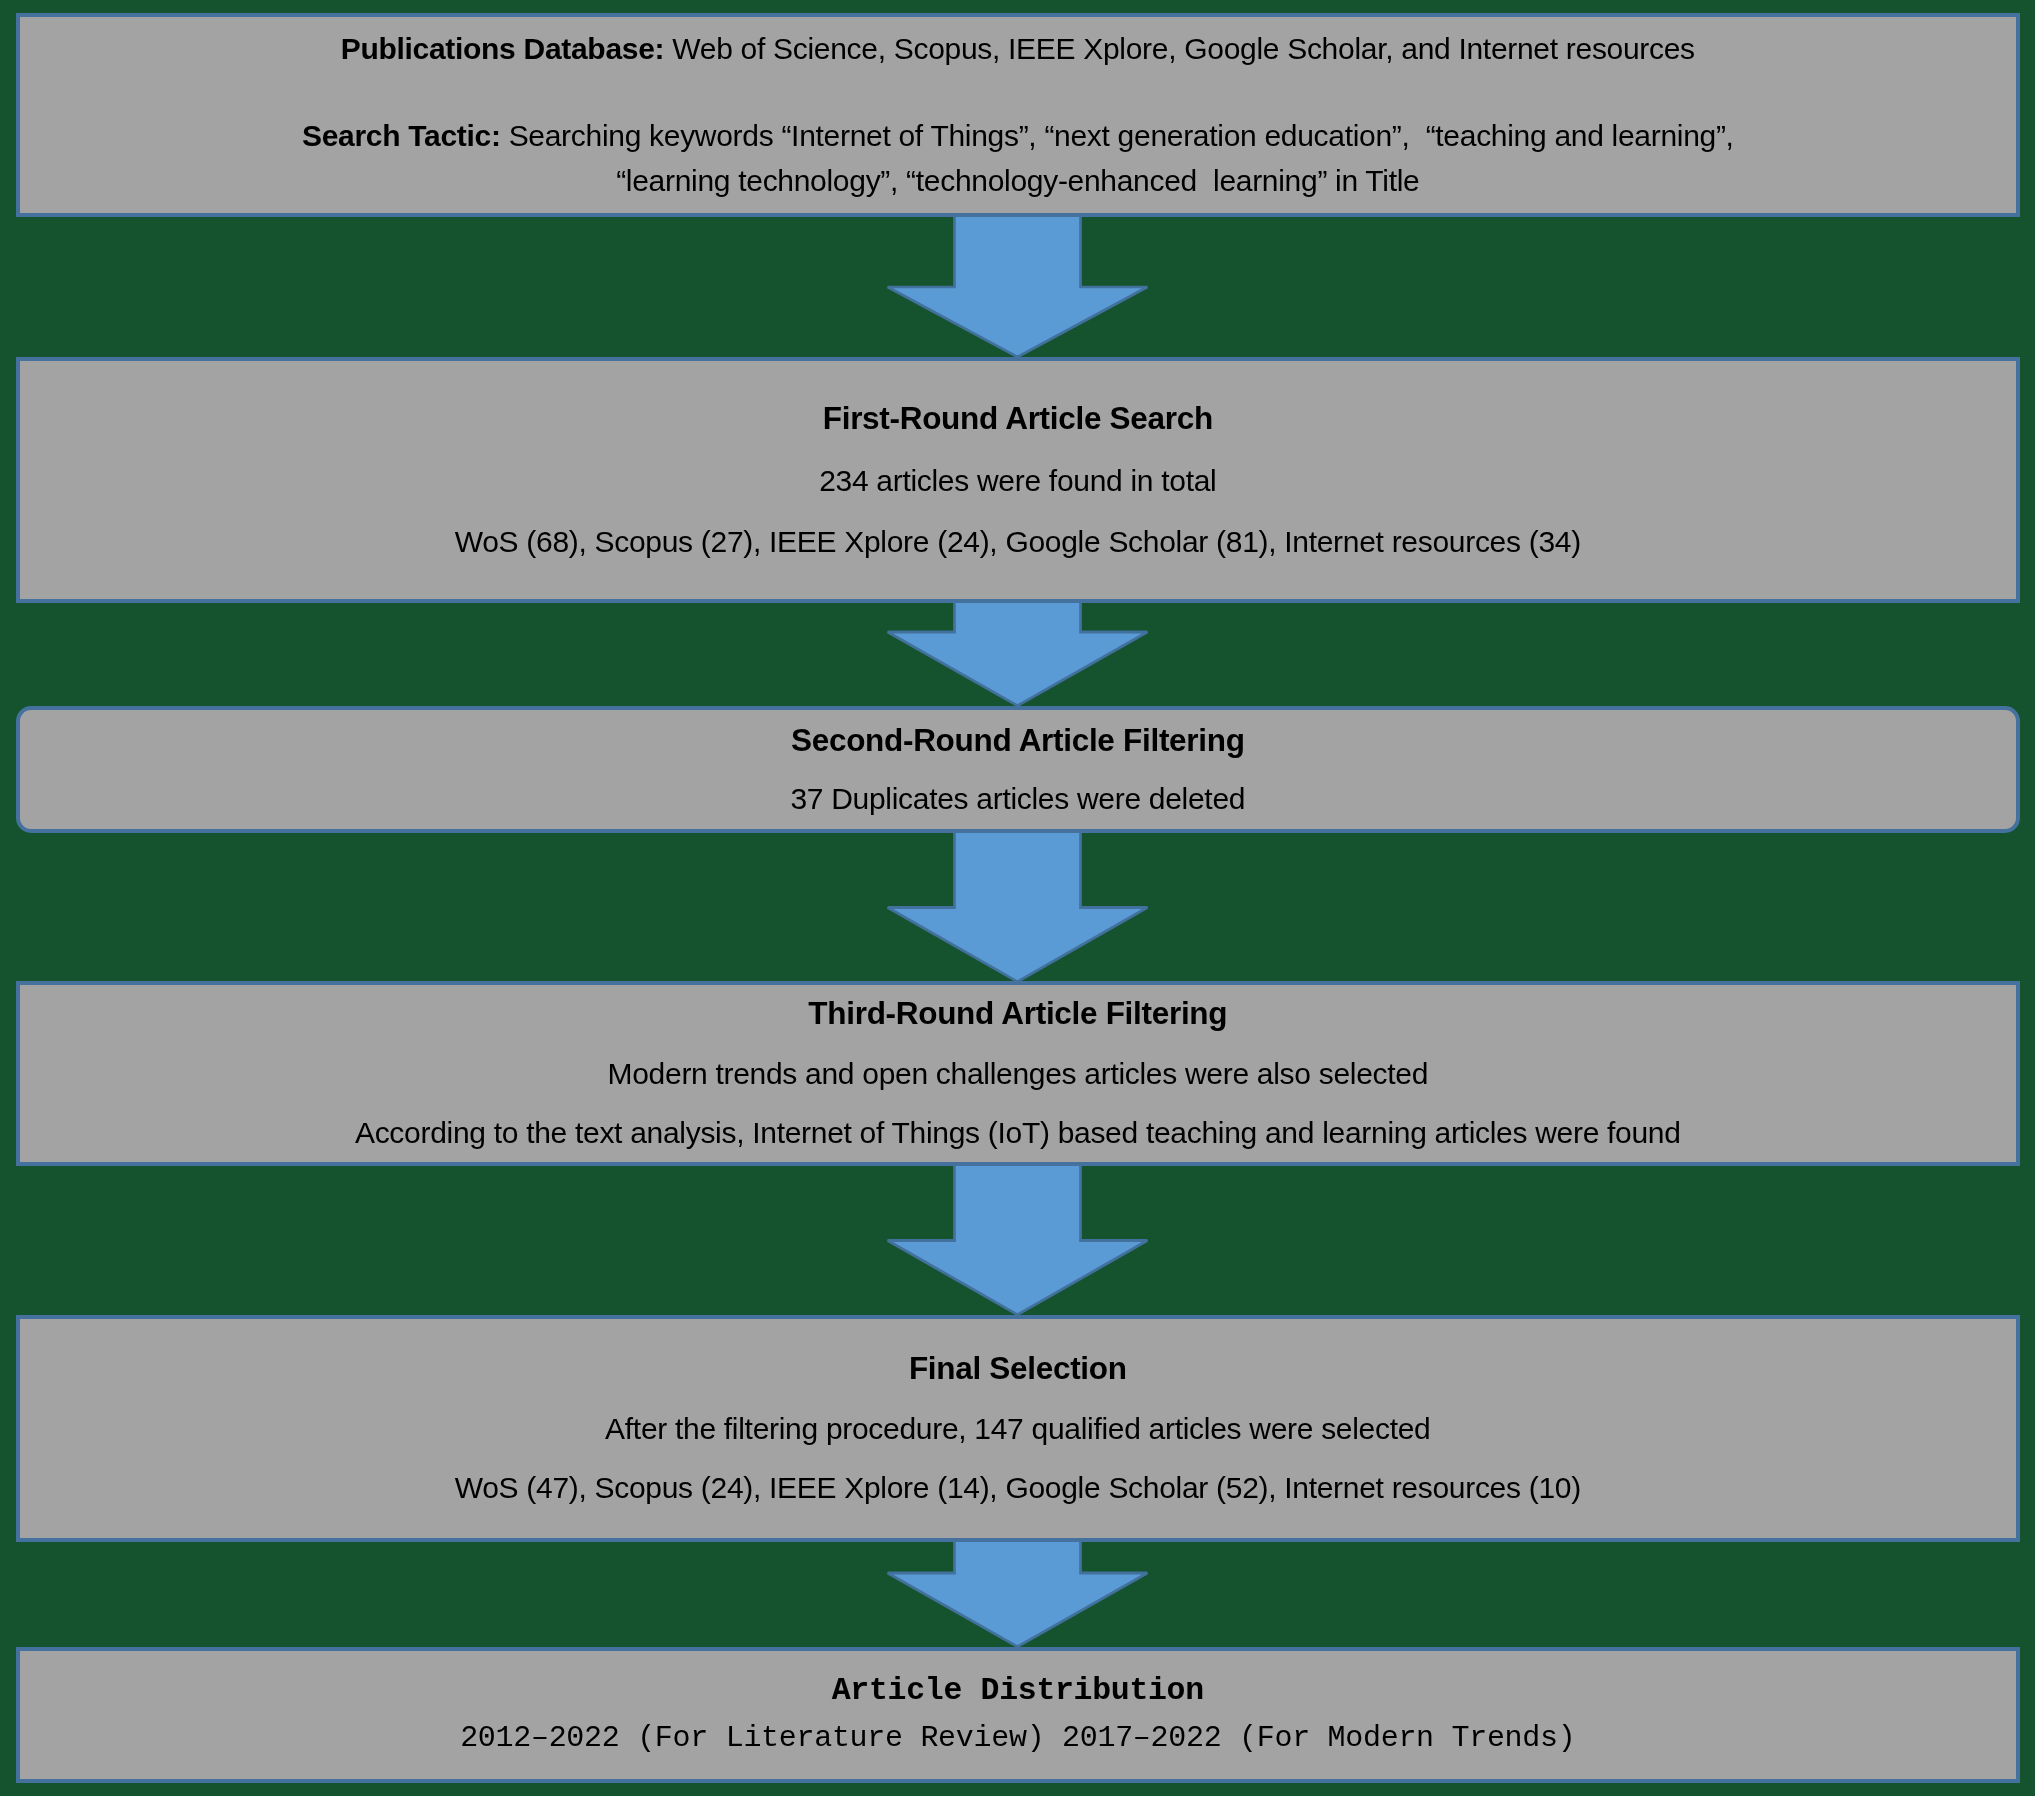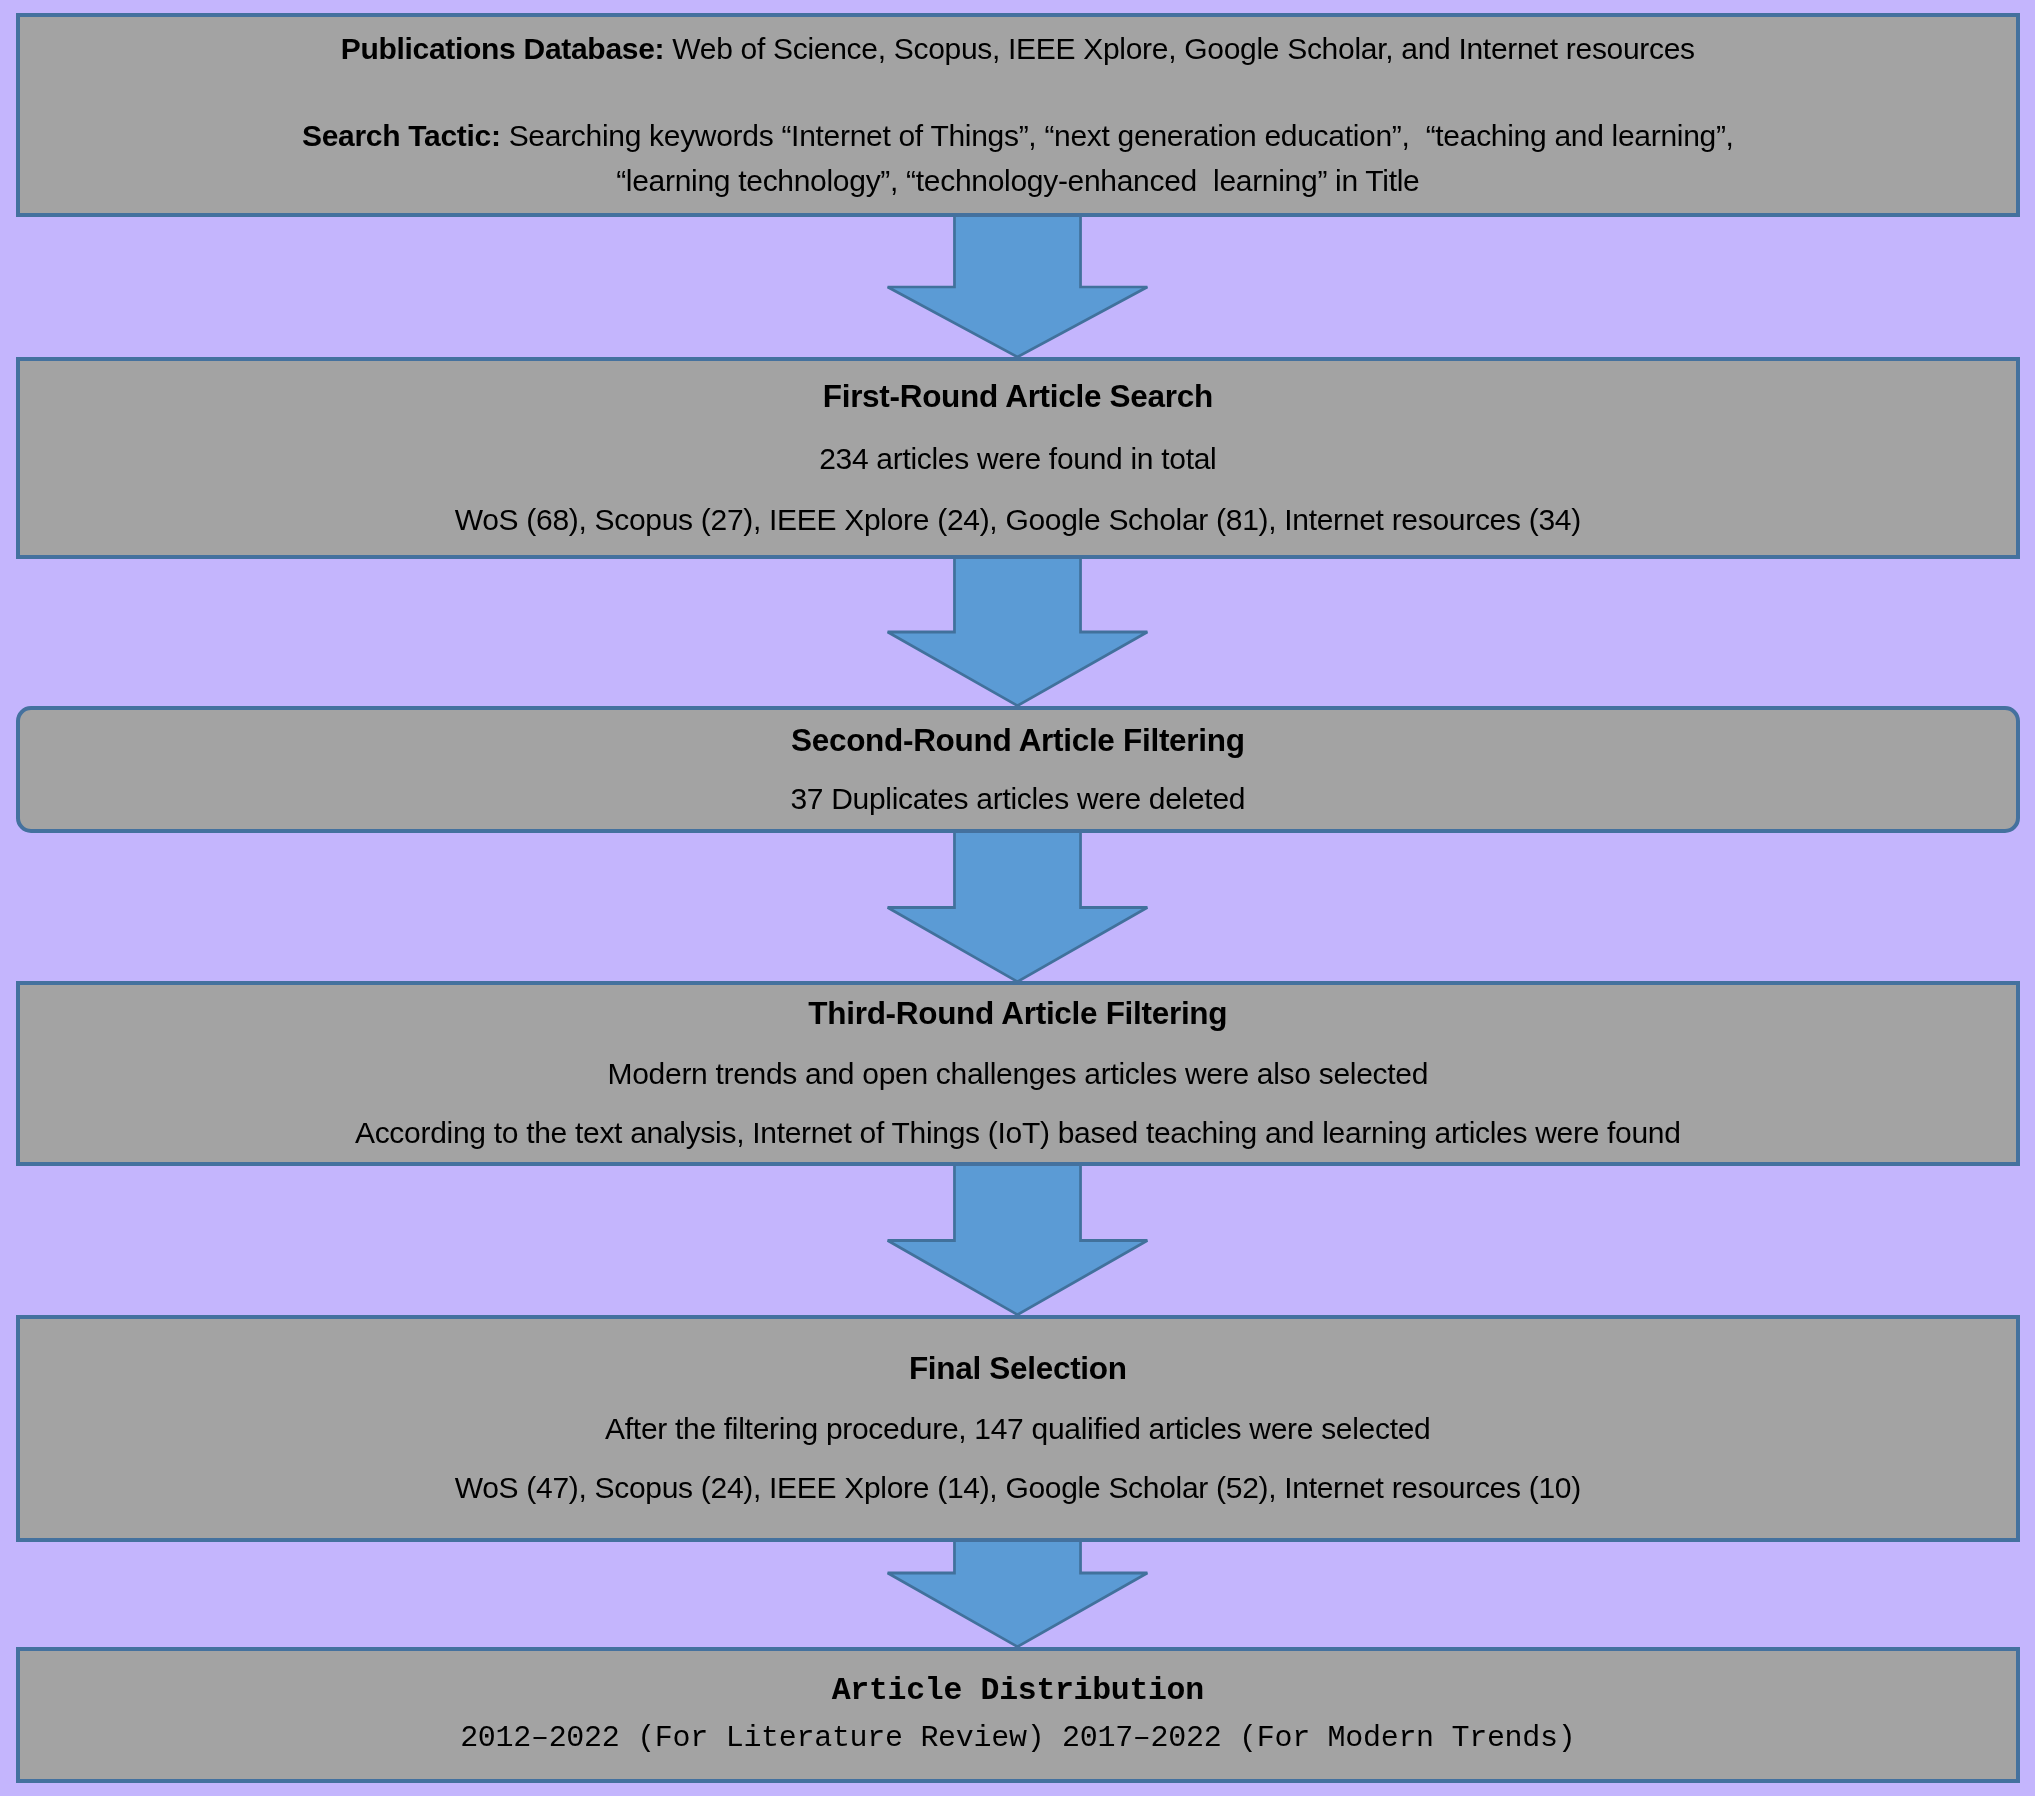--- a/index.html
+++ b/index.html
@@ -1,20 +1,20 @@
 <!DOCTYPE html>
 <html style="font-size:8.7px"><head>
 <meta charset="utf-8">
 <style>
   html, body { margin: 0; padding: 0; background: #ffffff; }
   .stage {
     position: relative;
     width: 2035px;
     height: 1796px;
-    background: #c4b5fd;
+    background: #14532d;
     font-family: "Liberation Sans", "DejaVu Sans", sans-serif;
     color: #000000;
   }
   .box {
     position: absolute;
     left: 15.8px;
     width: 2004px;
     box-sizing: border-box;
     background: #a3a3a3;
     border: 4.9px solid #44719e;
@@ -28,21 +28,21 @@
   .tline {
     font-size: 30px;
     line-height: 1.18;
     letter-spacing: -0.3px;
     white-space: pre-wrap;
   }
   .title { font-weight: bold; font-size: 31.5px; line-height: 1.14; letter-spacing: -0.3px; }
   .b { font-weight: bold; }
   .para { display: flex; flex-direction: column; gap: 9.8px; align-items: center; margin-top: 20px; }
   .box1 { top: 13px;   height: 204px; gap: 31.5px; }
-  .box2 { top: 357px;  height: 202px; gap: 26px; text-align: center; }
+  .box2 { top: 357px;  height: 246px; gap: 26px; text-align: center; }
   .box3 { top: 706px; height: 127px; gap: 22px; border-radius: 15px; }
   .box4 { top: 981px; height: 185px; gap: 24px; }
   .box5 { top: 1315px; height: 227px; gap: 24px; }
   .box6 { top: 1647px; height: 136px; gap: 12px; font-family: Liberation Mono, monospace; }
   .arrow {
     position: absolute;
     left: 886px;
     width: 263px;
     z-index: 1;
     display: block;

